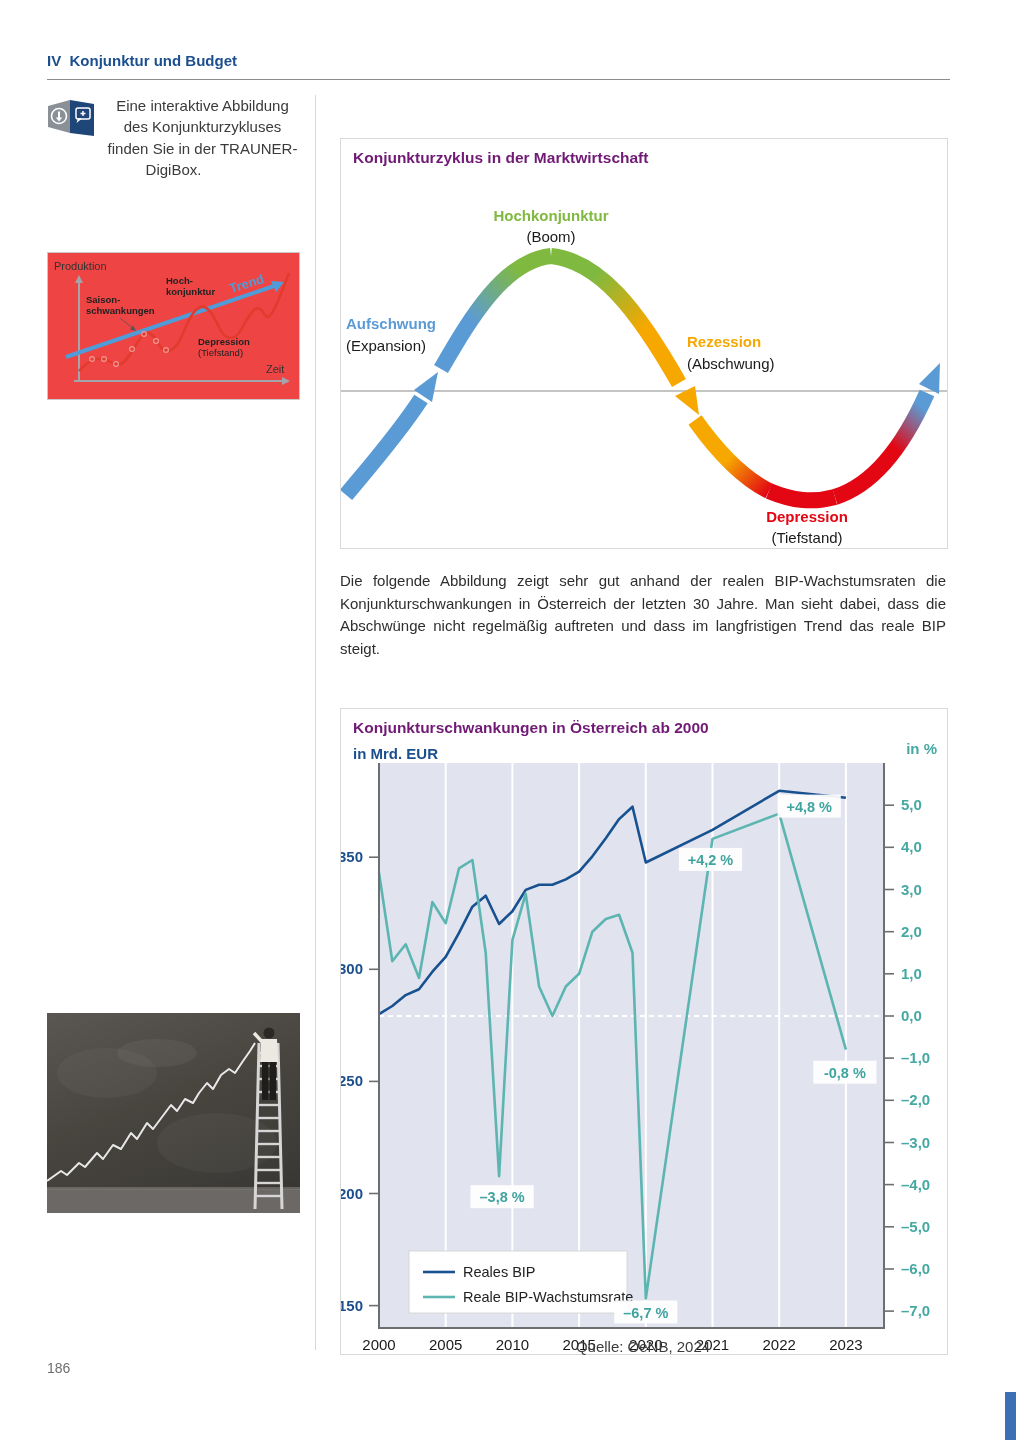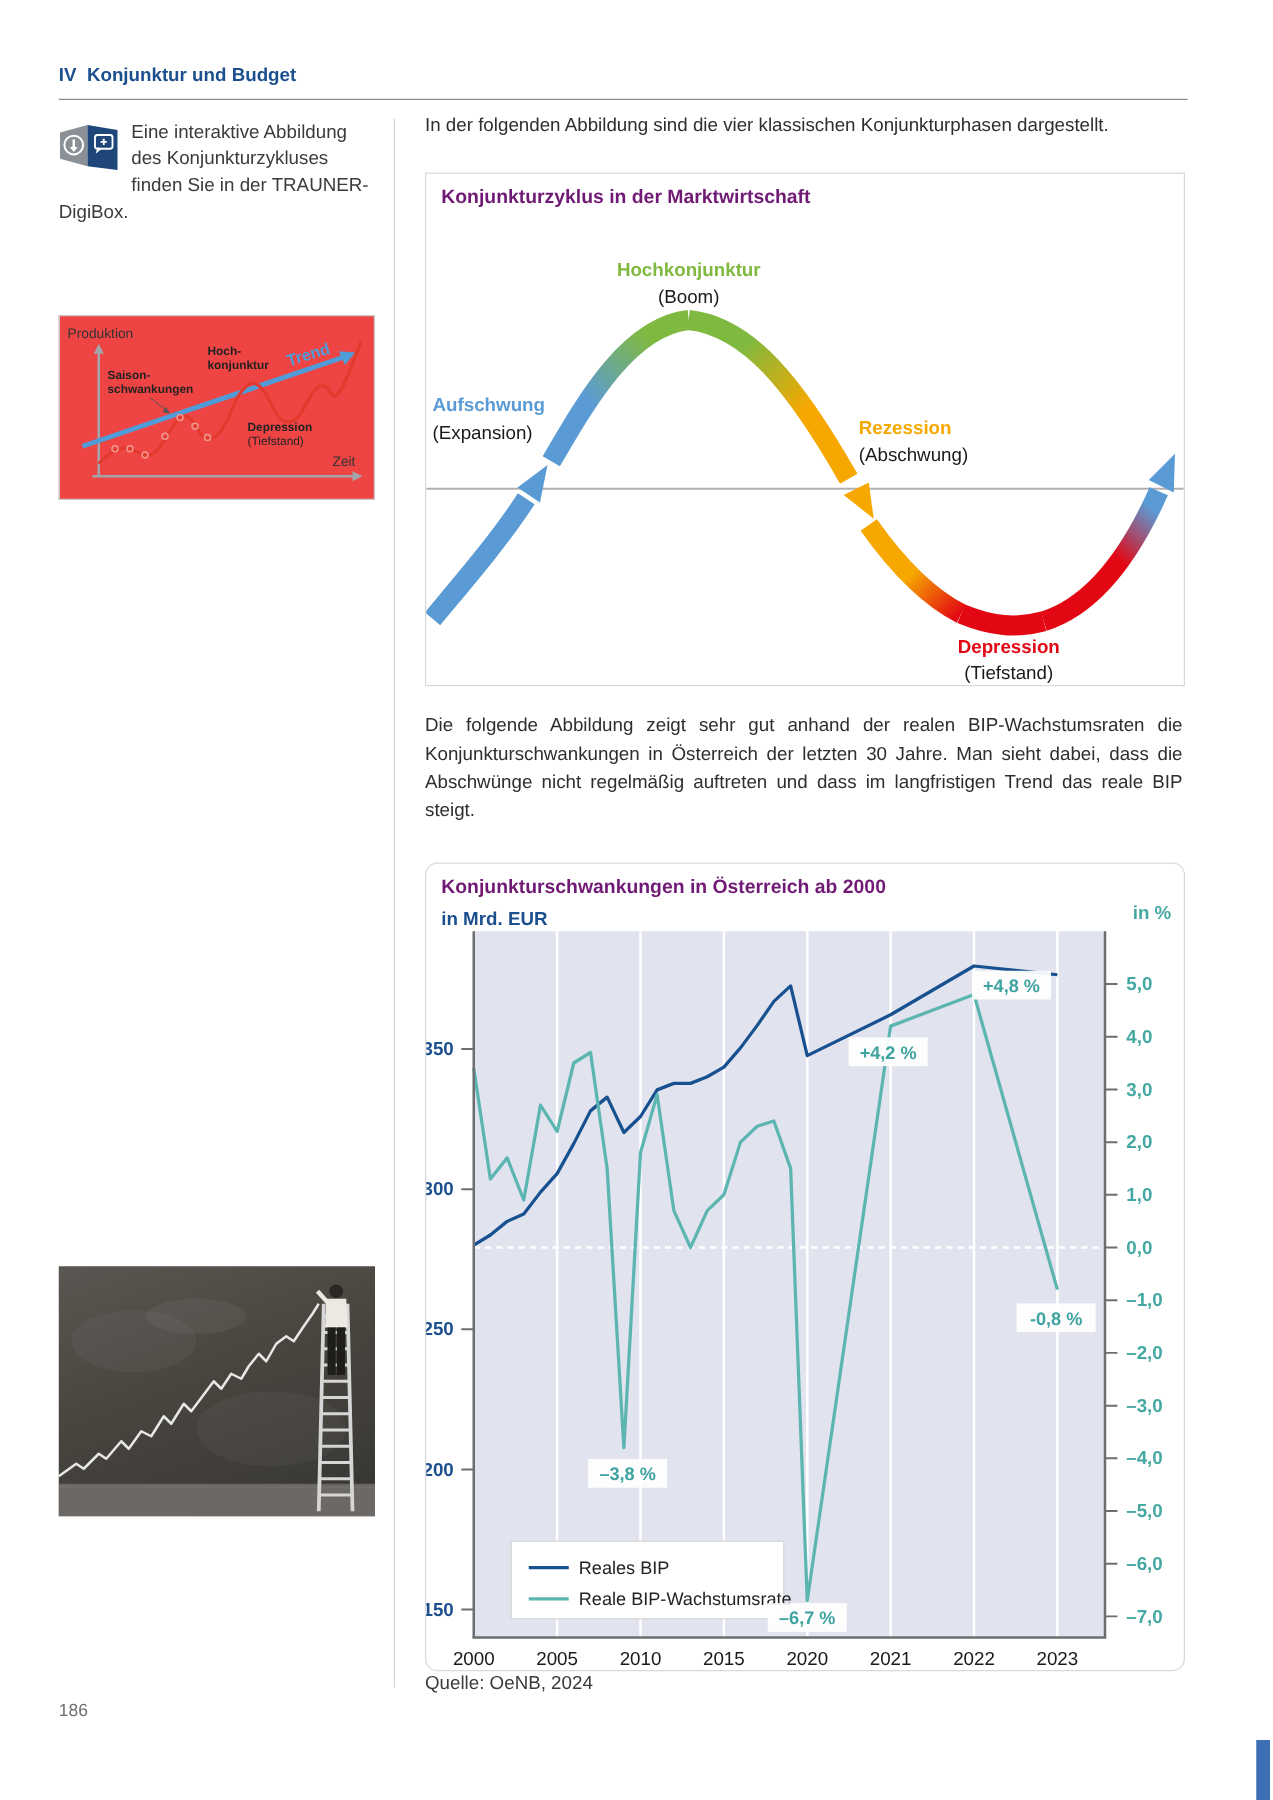--- a/index.html
+++ b/index.html
@@ -1,34 +1,34 @@
 <!DOCTYPE html>
 <html><head>
 <meta charset="utf-8">
 <style>
   html,body{margin:0;padding:0;background:#fff;}
   .page{position:relative;width:1018px;height:1440px;background:#fff;overflow:hidden;
         font-family:"Liberation Sans",sans-serif;color:#3a3a3a;}
-  .abs{position:absolute;}
+  .abs{position:absolute;text-align:center;}
   .header{left:47px;top:52px;font-size:15px;font-weight:bold;color:#1c4f8e;white-space:pre;}
   .header-rule{left:47px;top:79px;width:903px;height:1px;background:#8c8c8c;}
   .col-divider{left:315px;top:95px;width:1px;height:1255px;background:#d6d6d6;}
   .sidebar{left:47px;width:253px;}
   .digibox{top:95px;font-size:15px;line-height:1.42;color:#3b3b3b;}
   .digibox svg{float:left;margin:2px 8px 2px 0;}
   .minichart{top:252px;height:146px;width:251px;border:1px solid #c9c9c9;background:#ef4444;}
   .side-par{top:408px;font-size:15px;line-height:1.45;text-align:justify;color:#3b3b3b;}
   .photo{top:1013px;width:253px;height:200px;background:linear-gradient(160deg,#5a5651 0%,#48453f 45%,#3e3c38 78%,#34332f 100%);}
   .main{left:340px;width:606px;}
   .intro{top:92px;font-size:15px;color:#2e2e2e;}
   .fig{border:1px solid #d9d9d9;background:#fff;}
   .fig1{top:138px;height:409px;}
   .fig-title{position:absolute;left:12px;top:10px;font-size:15.5px;font-weight:bold;color:#701a75;}
   .par2{top:570px;font-size:15px;line-height:1.5;text-align:justify;color:#2e2e2e;}
-  .fig2{top:690px;height:645px;border-radius:10px;}
+  .fig2{top:708px;height:645px;}
   .axis-label-left{position:absolute;left:12px;top:36px;font-size:15px;font-weight:bold;color:#1c4f8e;}
   .axis-label-right{position:absolute;right:10px;top:31px;font-size:15px;font-weight:bold;color:#45a8a2;}
   .source{top:1338px;font-size:15px;color:#3b3b3b;}
   .page-num{left:47px;top:1360px;font-size:14px;color:#6d6e71;}
   .chapter-tab{left:1005px;top:1392px;width:11px;height:48px;background:#3d6fb4;}
   svg text{font-family:"Liberation Sans",sans-serif;}
 </style>
 </head>
 <body>
 
@@ -121,21 +121,20 @@
       <g>
         <line x1="217" y1="31" x2="207" y2="20" stroke="#ece9e2" stroke-width="3.5"></line>
         <circle cx="222" cy="20" r="5.5" fill="#2b2724"></circle>
         <path d="M 214,26 L 230,26 L 231,49 L 213,49 Z" fill="#ece9e2"></path>
         <rect x="215" y="49" width="6.5" height="38" fill="#1f1d1b"></rect>
         <rect x="222.5" y="49" width="6.5" height="38" fill="#1f1d1b"></rect>
       </g>
     </svg>
   </div>
 
-  <div class="abs main intro">In der folgenden Abbildung sind die vier klassischen Konjunkturphasen dargestellt.</div>
 
   <div class="abs main fig fig1">
     <div class="fig-title">Konjunkturzyklus in der Marktwirtschaft</div>
     <svg width="606" height="409" viewBox="0 0 606 409" style="position:absolute;left:0;top:0;">
       <defs>
         <linearGradient id="g-bg" gradientUnits="userSpaceOnUse" x1="100" y1="230" x2="210" y2="117">
           <stop offset="0" stop-color="#5b9bd5"></stop>
             <stop offset="0.35" stop-color="#5b9bd5"></stop>
           <stop offset="0.8" stop-color="#80b93f"></stop>
             <stop offset="1" stop-color="#80b93f"></stop>

